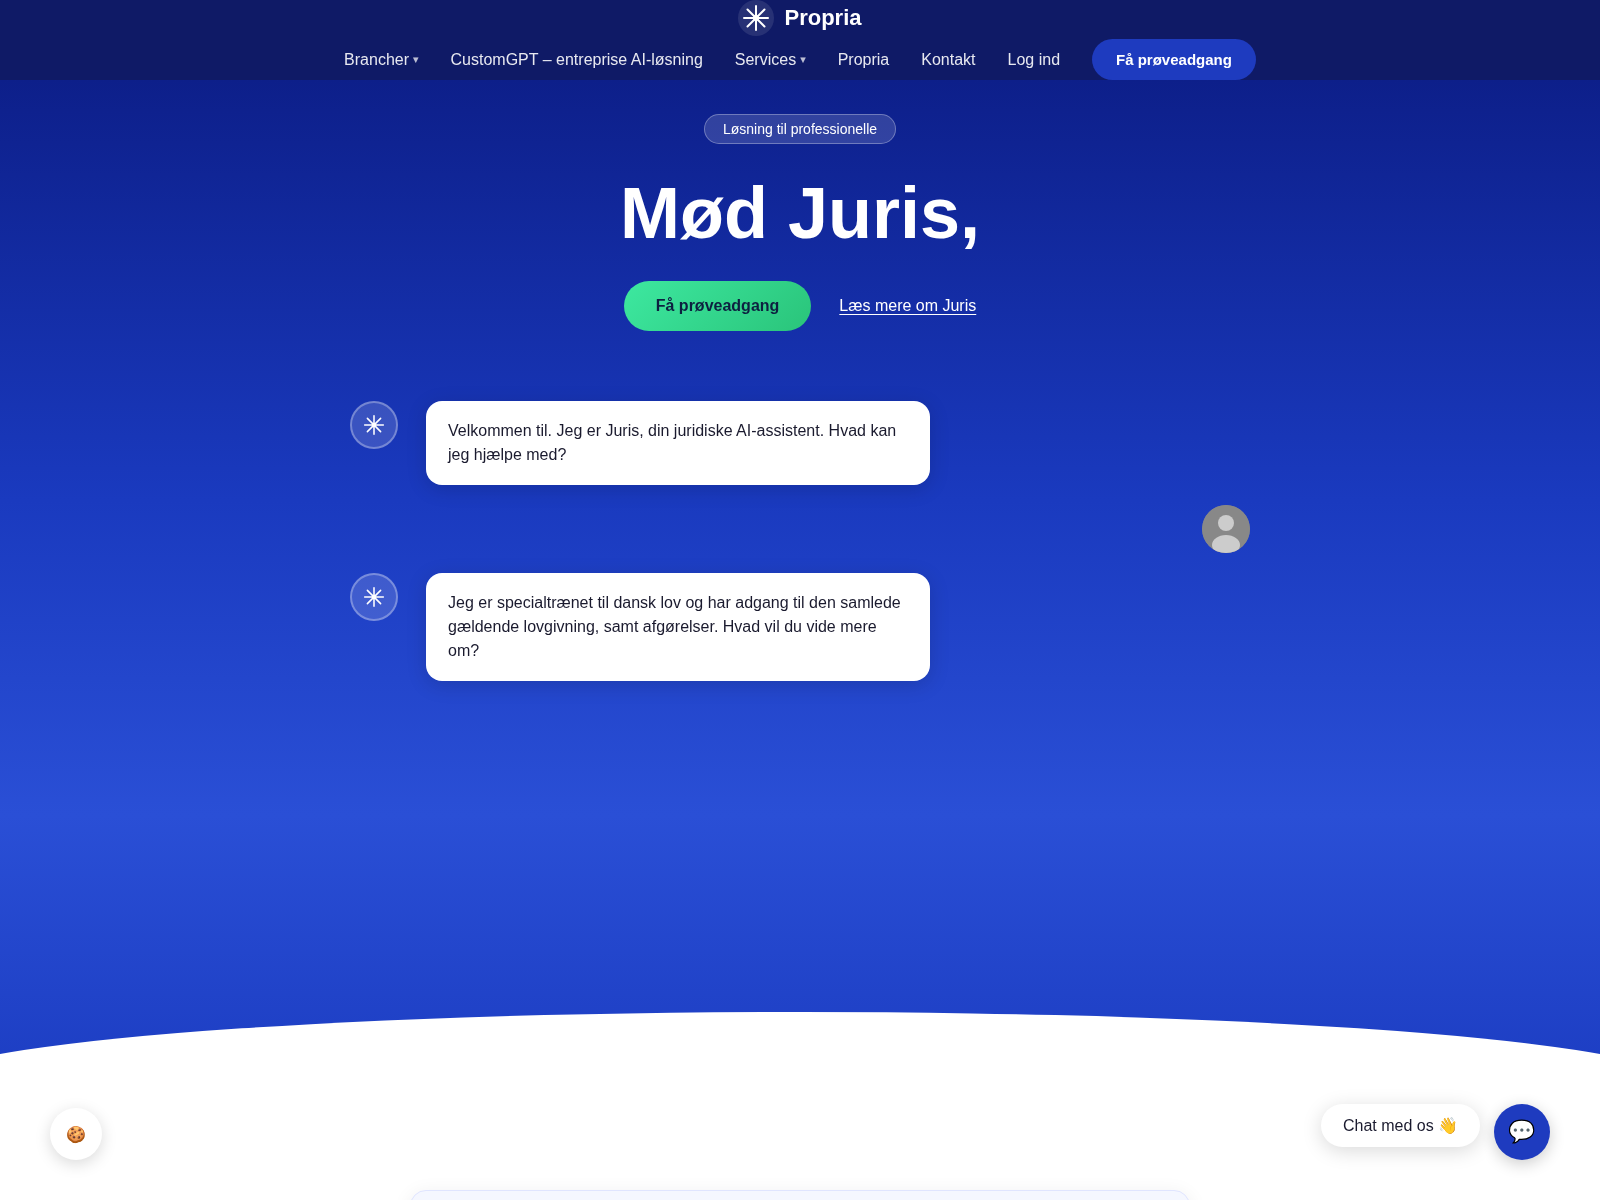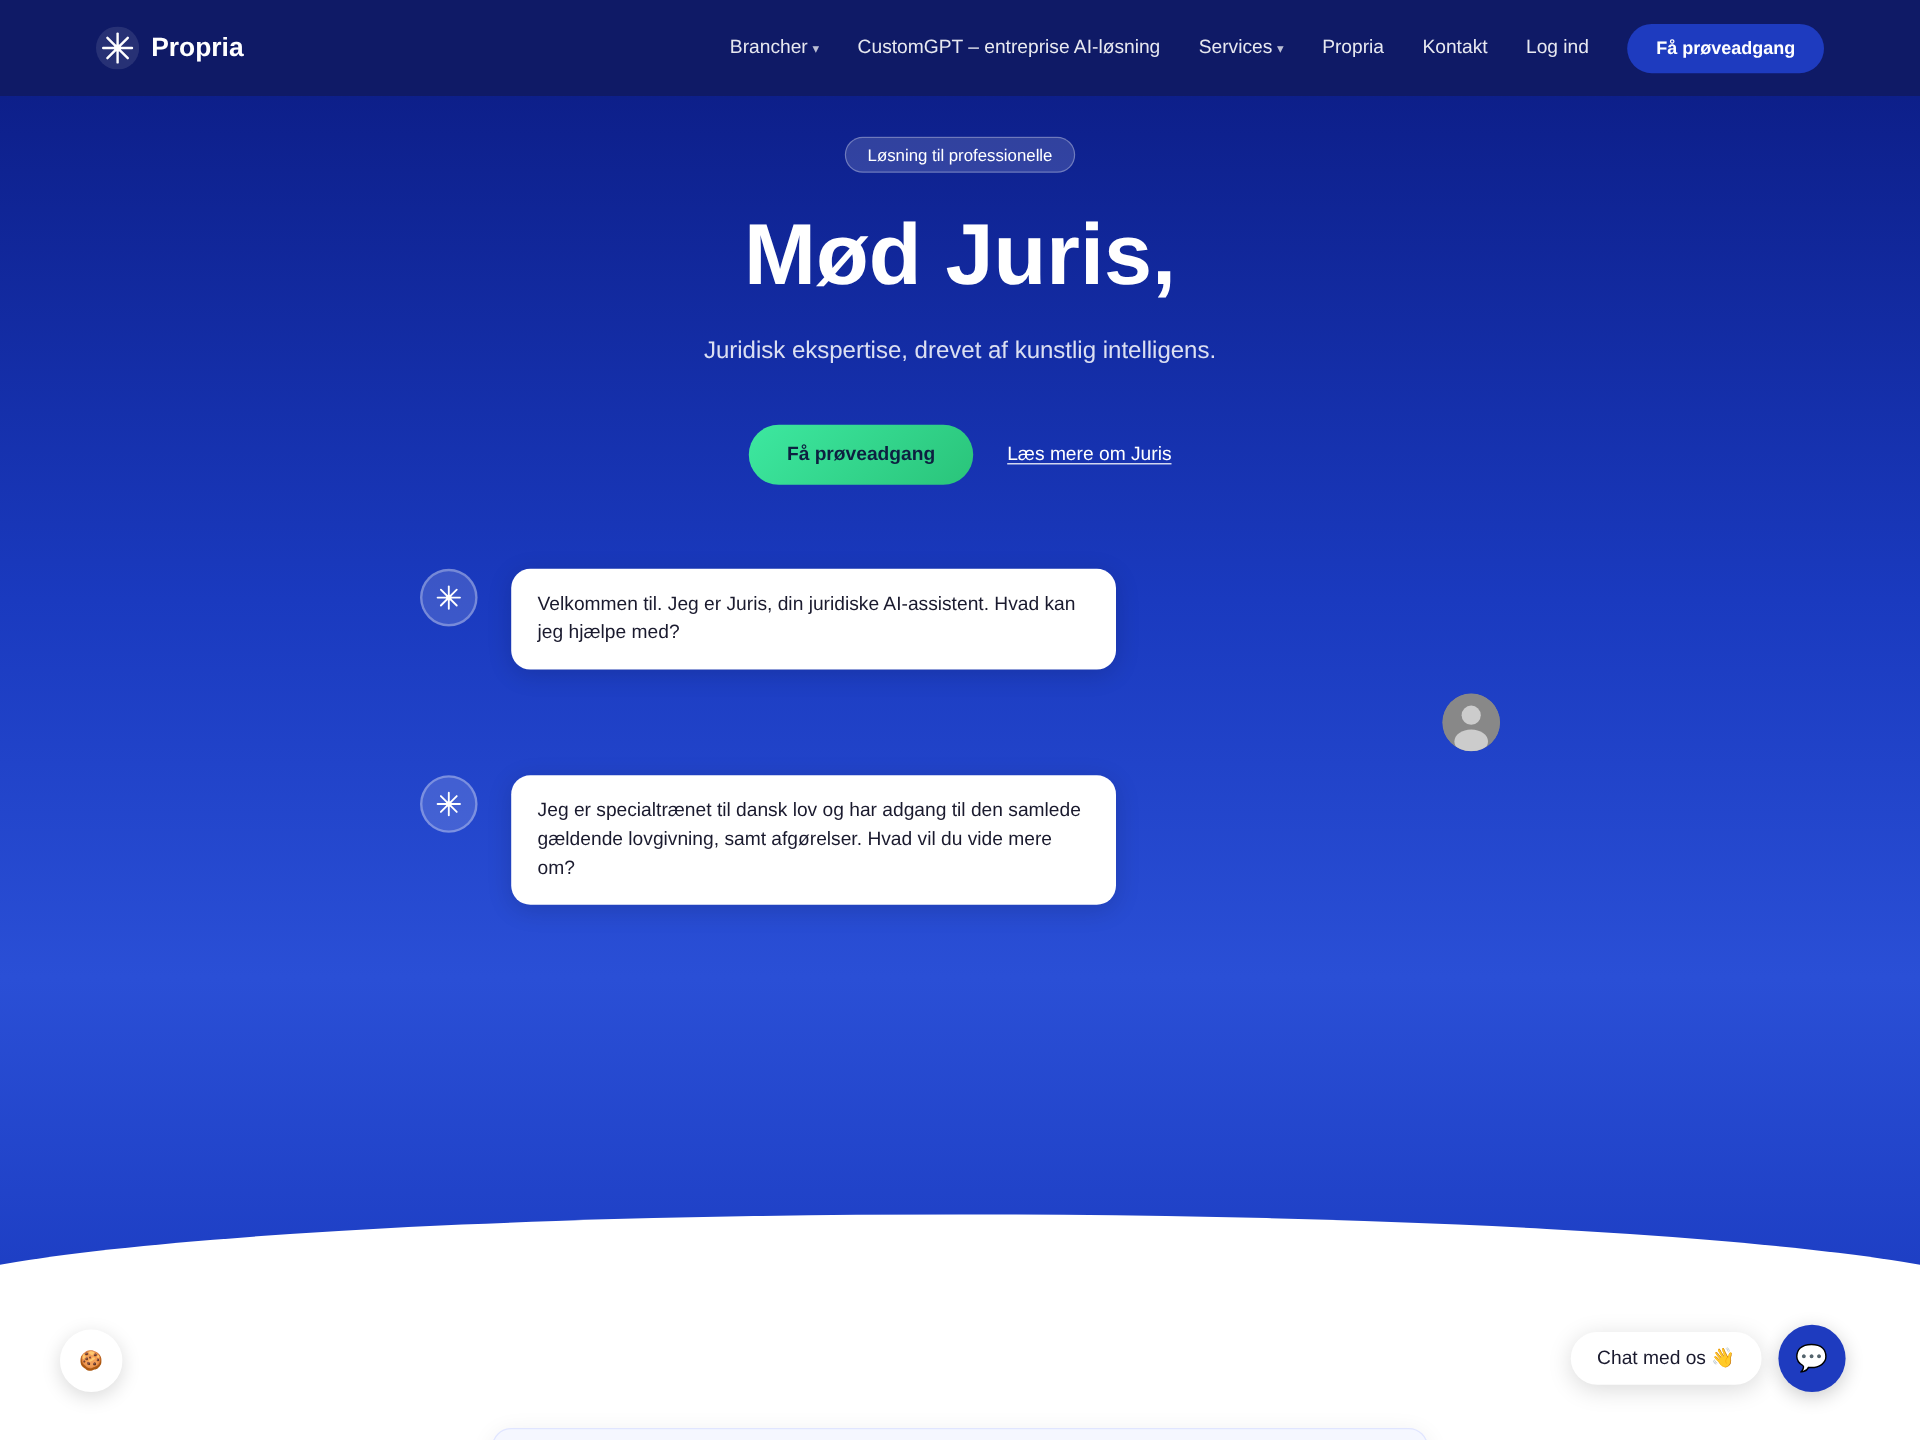--- a/index.html
+++ b/index.html
@@ -3,21 +3,21 @@
   <meta charset="utf-8">
   <style>
     * { margin: 0; padding: 0; box-sizing: border-box; }
     body { font-family: -apple-system, BlinkMacSystemFont, 'Segoe UI', sans-serif; background: #1a2a8a; width: 1600px; min-height: 1200px; overflow-x: hidden; }
 
     
     nav {
       display: flex; align-items: center; justify-content: space-between;
       padding: 0 80px; height: 80px;
       background: rgba(15, 25, 100, 0.95);
-      position: sticky; top: 0; z-index: 100;
+      position: sticky; top: 0; z-index: 100; flex-direction: column;
     }
     .logo { display: flex; align-items: center; gap: 10px; color: white; font-size: 22px; font-weight: 700; text-decoration: none; }
     .logo-icon { width: 36px; height: 36px; }
     .nav-links { display: flex; align-items: center; gap: 32px; }
     .nav-link {
       color: rgba(255,255,255,0.9); font-size: 16px; text-decoration: none;
       cursor: pointer; display: flex; align-items: center; gap: 4px;
     }
     .chevron { font-size: 11px; opacity: 0.8; }
     .nav-cta {
@@ -104,22 +104,22 @@
     }
     .search-bar {
       width: 780px; background: #f5f7ff; border: 1px solid #e0e5ff;
       border-radius: 16px; padding: 20px 24px;
       display: flex; align-items: center; justify-content: space-between;
       box-shadow: 0 4px 20px rgba(0,0,50,0.08);
     }
 
     
     .chat-widget {
-      position: fixed; bottom: 40px; right: 62px;
-      display: flex; align-items: center; gap: 14px; z-index: 999;
+      position: fixed; bottom: 40px; right: 50px;
+      display: flex; align-items: flex-start; gap: 14px; z-index: 999;
     }
     .chat-bubble-label {
       background: white; border-radius: 30px;
       padding: 12px 22px; font-size: 16px; font-weight: 500; color: #1a1a2e;
       box-shadow: 0 4px 20px rgba(0,0,0,0.15);
     }
     .chat-circle {
       width: 56px; height: 56px; background: #1e3bbf; border-radius: 50%;
       display: flex; align-items: center; justify-content: center;
       font-size: 22px; cursor: pointer;
@@ -175,21 +175,20 @@
     </a>
     <button class="nav-cta">Få prøveadgang</button>
   </div>
 </nav>
 
 <section class="hero">
   <div class="badge">Løsning til professionelle</div>
   <h1 class="hero-title">
     <span>Mød Juris,</span><br>
   </h1>
-  <p class="hero-sub">Juridisk ekspertise, drevet af kunstlig intelligens.</p>
 
   <div class="hero-buttons">
     <button class="btn-primary">Få prøveadgang</button>
     <button class="btn-secondary">Læs mere om Juris</button>
   </div>
 
   <div class="chat-container">
 
     <div class="bubble-left">
       <div class="bubble-avatar ai-avatar">

